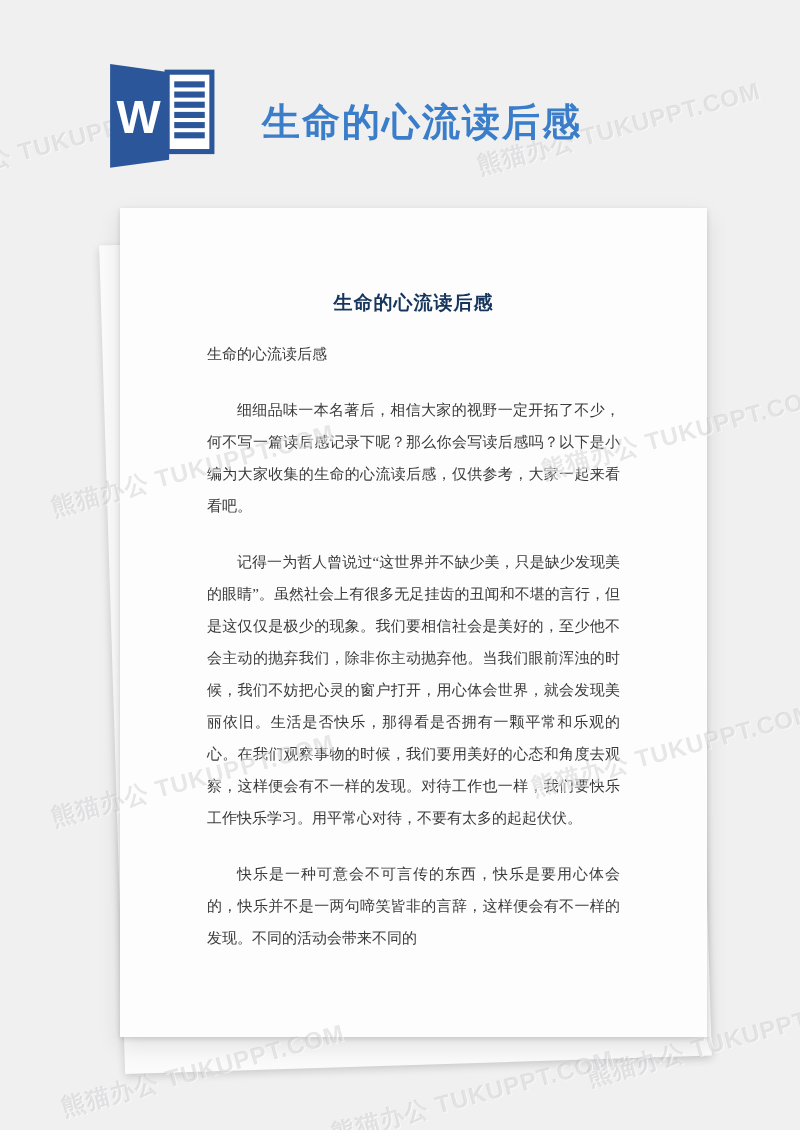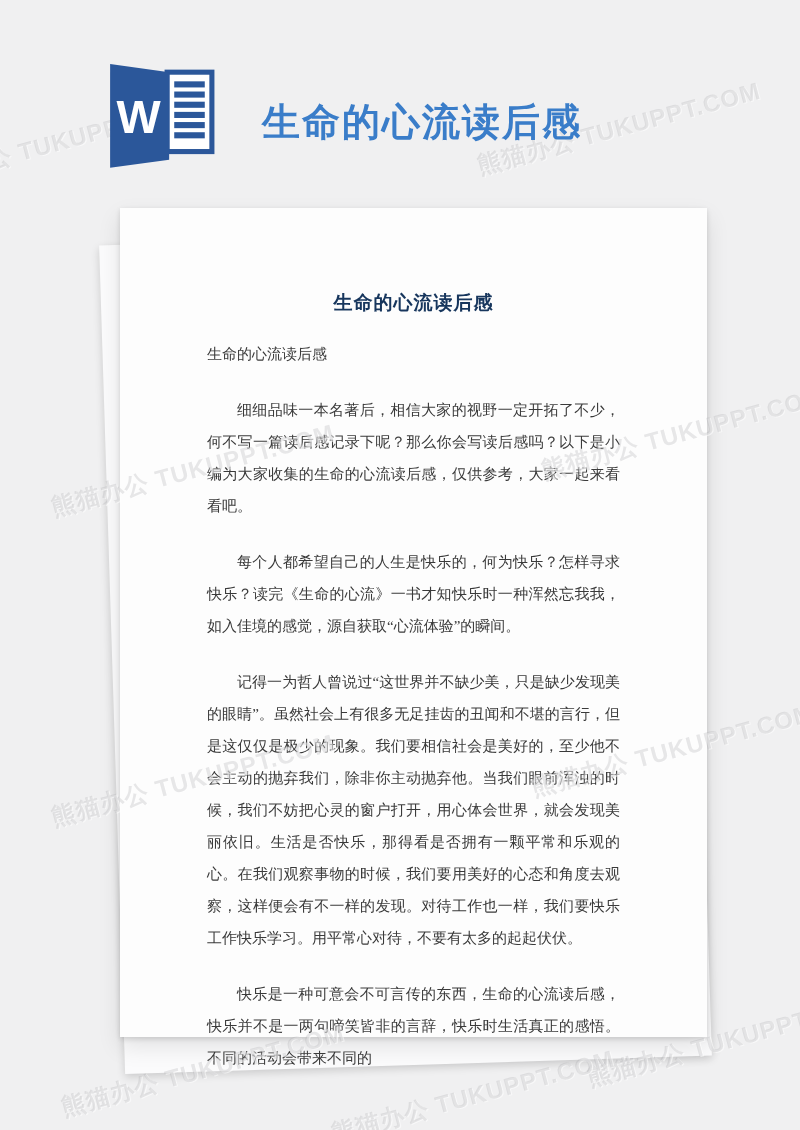--- a/index.html
+++ b/index.html
@@ -105,19 +105,18 @@
     <div class="header-title">生命的心流读后感</div>
   </div>
 
   <div class="back-page"></div>
 
   <div class="front-page">
     <div class="doc-title">生命的心流读后感</div>
     <div class="doc-body">
       <p>生命的心流读后感</p>
       <p class="indent">细细品味一本名著后，相信大家的视野一定开拓了不少，何不写一篇读后感记录下呢？那么你会写读后感吗？以下是小编为大家收集的生命的心流读后感，仅供参考，大家一起来看看吧。</p>
-      <p class="indent">每个人都希望自己的人生是快乐的，何为快乐？怎样寻求快乐？读完《生命的心流》一书才知快乐时一种浑然忘我我，如入佳境的感觉，源自获取“心流体验”的瞬间。</p>
       <p class="indent">记得一为哲人曾说过“这世界并不缺少美，只是缺少发现美的眼睛”。虽然社会上有很多无足挂齿的丑闻和不堪的言行，但是这仅仅是极少的现象。我们要相信社会是美好的，至少他不会主动的抛弃我们，除非你主动抛弃他。当我们眼前浑浊的时候，我们不妨把心灵的窗户打开，用心体会世界，就会发现美丽依旧。生活是否快乐，那得看是否拥有一颗平常和乐观的心。在我们观察事物的时候，我们要用美好的心态和角度去观察，这样便会有不一样的发现。对待工作也一样，我们要快乐工作快乐学习。用平常心对待，不要有太多的起起伏伏。</p>
-      <p class="indent">快乐是一种可意会不可言传的东西，生命的心流读后感，快乐并不是一两句啼笑皆非的言辞，快乐时生活真正的感悟。不同的活动会带来不同的</p>
+      <p class="indent">快乐是一种可意会不可言传的东西，快乐是要用心体会的，快乐并不是一两句啼笑皆非的言辞，这样便会有不一样的发现。不同的活动会带来不同的</p>
     </div>
   </div>
 
 </div>
 
 </body></html>

